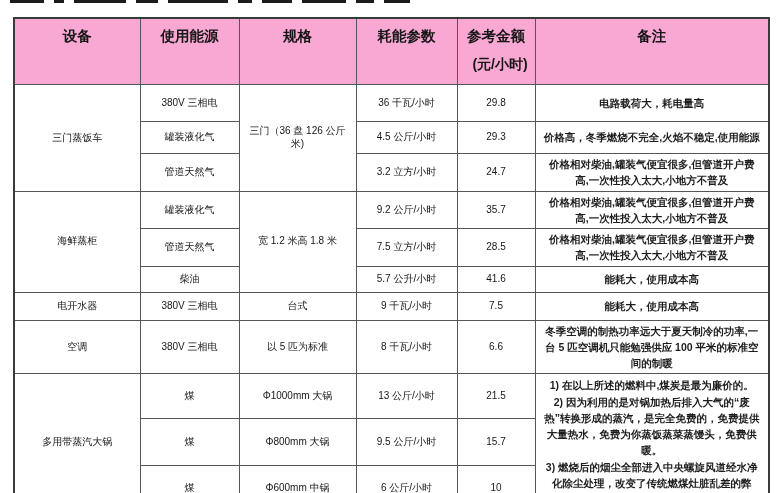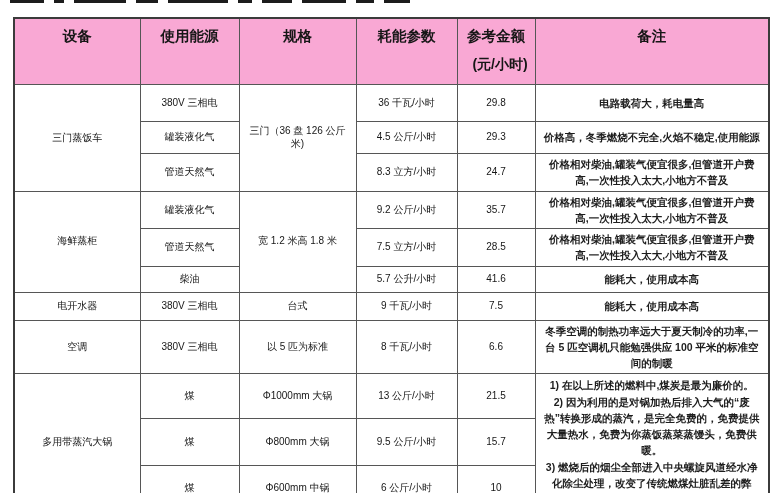--- a/index.html
+++ b/index.html
@@ -87,21 +87,21 @@
       <td class="note">电路载荷大，耗电量高</td>
     </tr>
     <tr class="r1">
       <td>罐装液化气</td>
       <td>4.5 公斤/小时</td>
       <td>29.3</td>
       <td class="note">价格高，冬季燃烧不完全,火焰不稳定,使用能源</td>
     </tr>
     <tr class="r2">
       <td>管道天然气</td>
-      <td>8.3 立方/小时</td>
+      <td>3.2 立方/小时</td>
       <td>24.7</td>
       <td class="note">价格相对柴油,罐装气便宜很多,但管道开户费高,一次性投入太大,小地方不普及</td>
     </tr>
     <tr class="r3">
       <td rowspan="3">海鲜蒸柜</td>
       <td>罐装液化气</td>
       <td rowspan="3">宽 1.2 米高 1.8 米</td>
       <td>9.2 公斤/小时</td>
       <td>35.7</td>
       <td class="note">价格相对柴油,罐装气便宜很多,但管道开户费高,一次性投入太大,小地方不普及</td>

